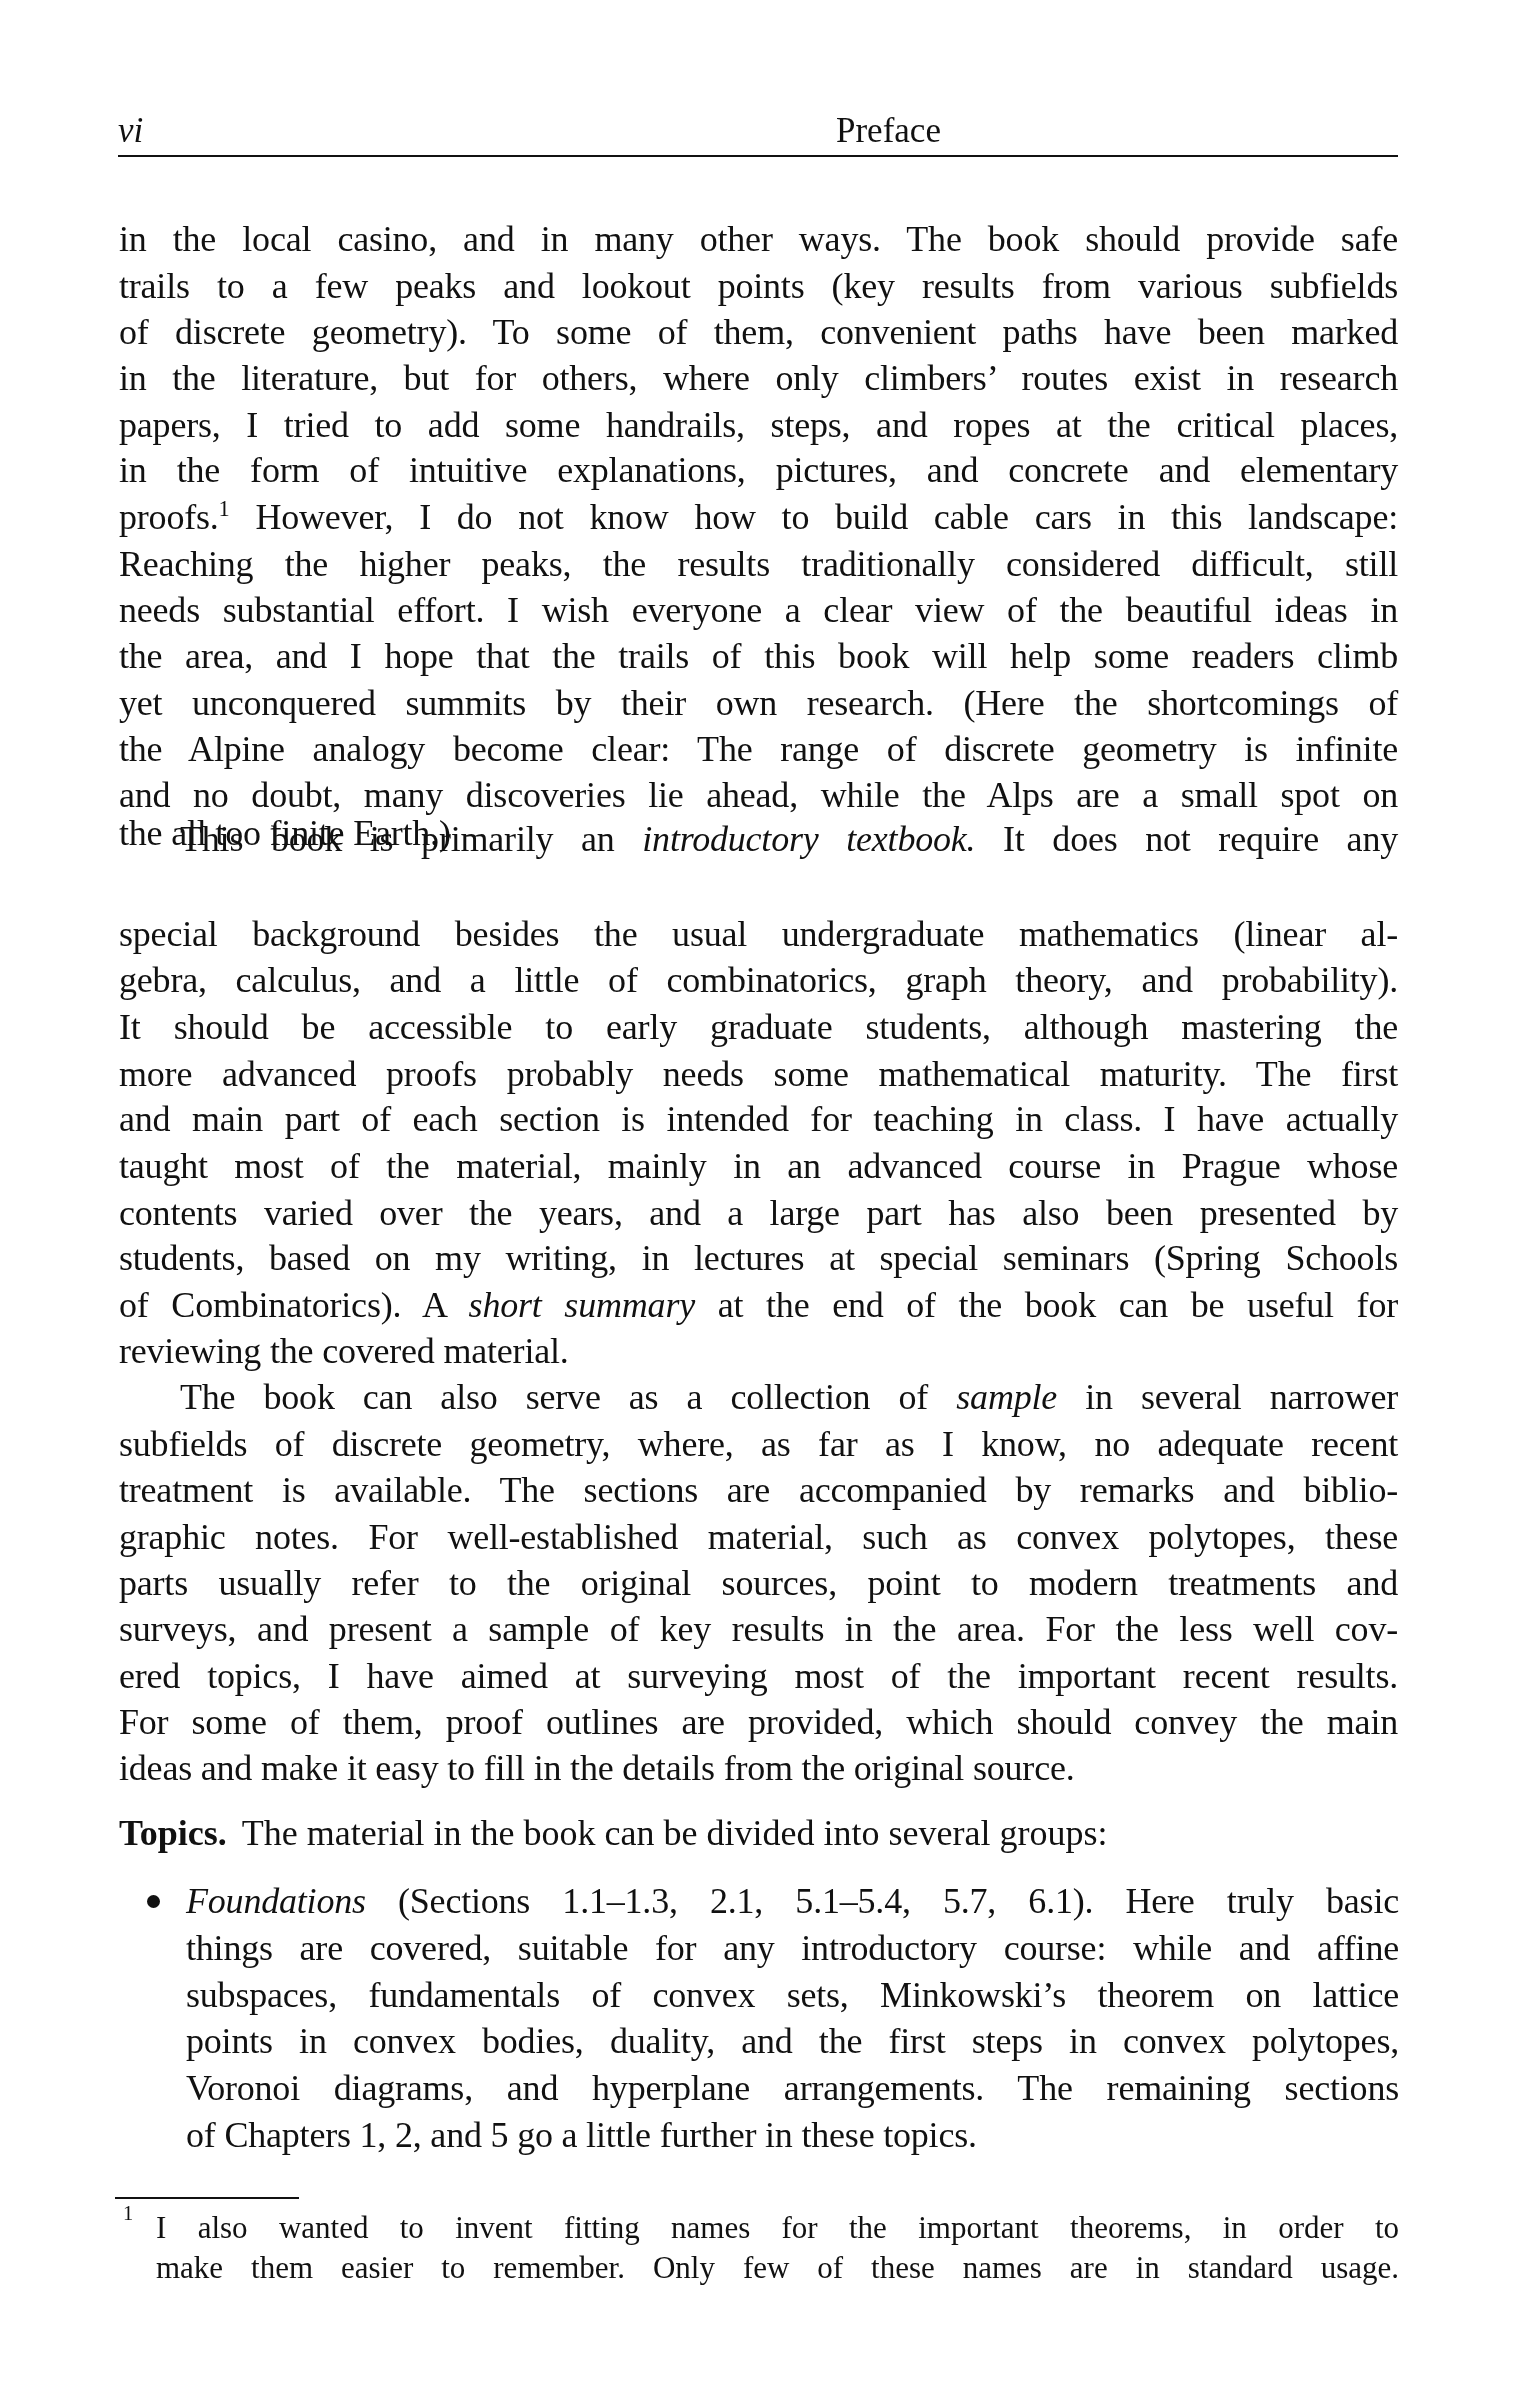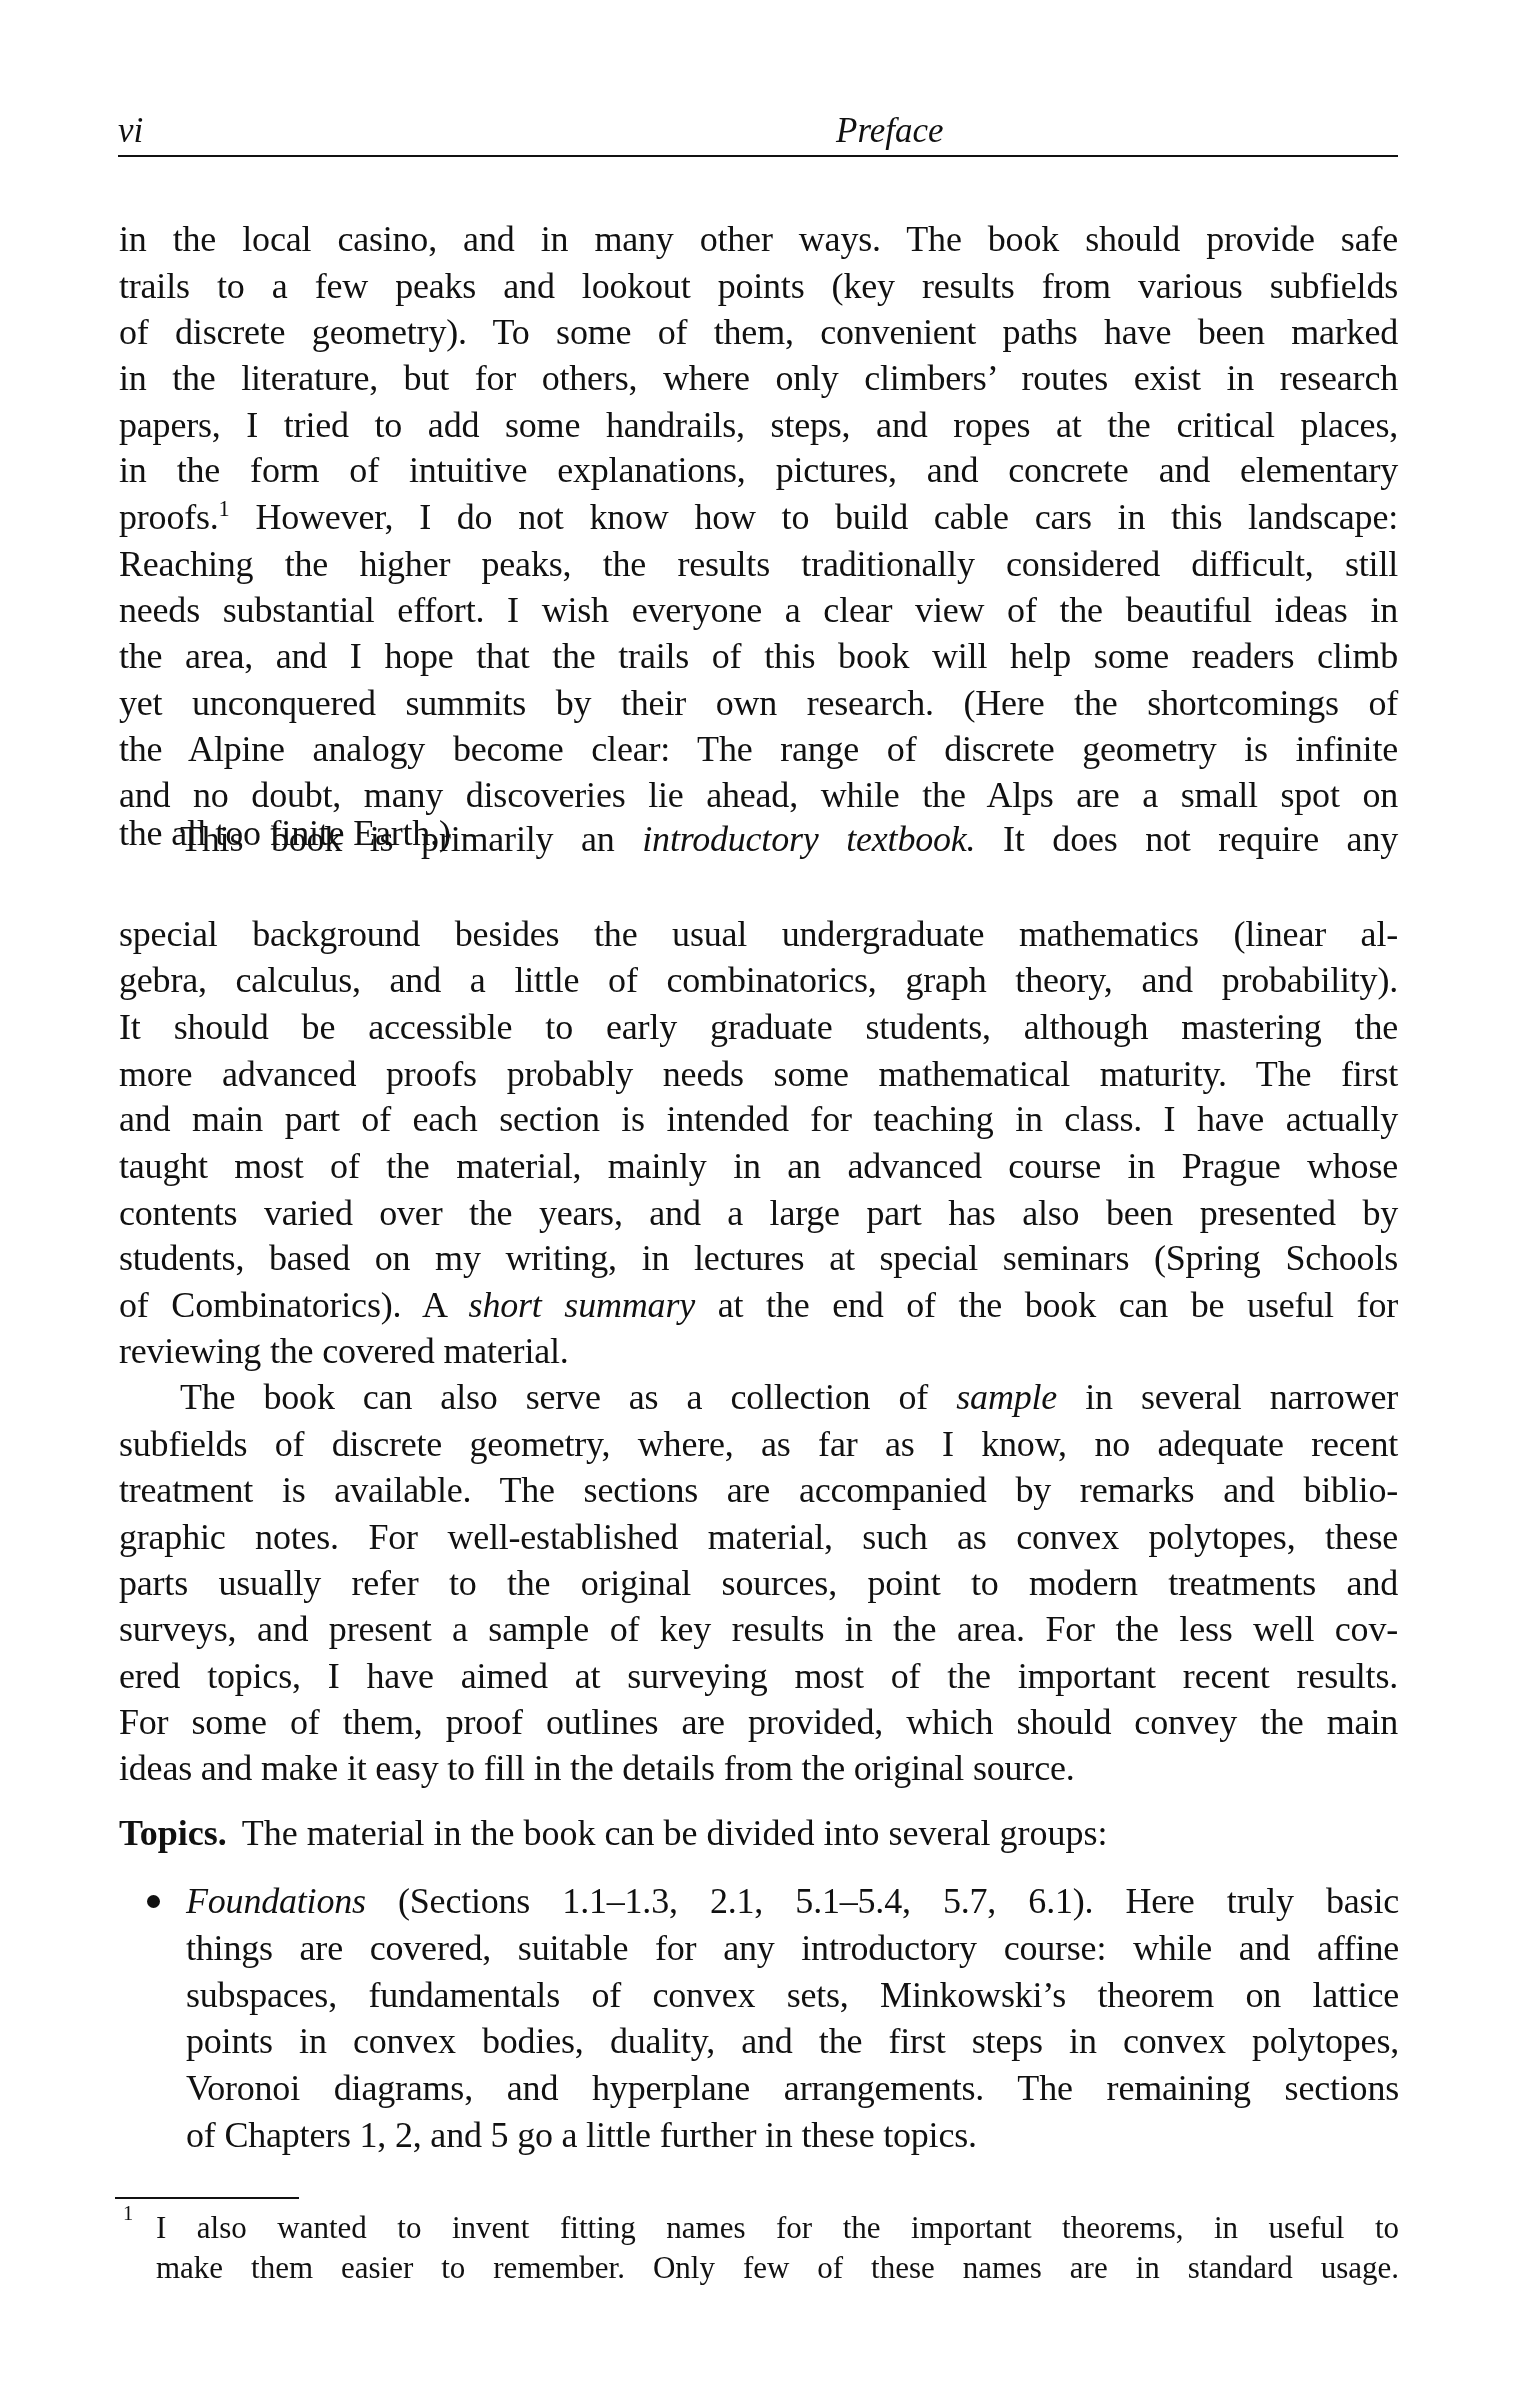--- a/index.html
+++ b/index.html
@@ -1,20 +1,20 @@
 <!DOCTYPE html>
 <html style="font-size:15px"><head>
 <meta charset="utf-8">
 <style>
   html, body { margin: 0; padding: 0; background: #ffffff; }
   body { width: 1521px; height: 2399px; position: relative; overflow: hidden;
          font-family: "Liberation Serif", "DejaVu Serif", serif; color: #111111; }
   .header { position: absolute; left: 118px; top: 112px; width: 1280px; height: 43px; }
   .header .num { position: absolute; left: 0; bottom: 5.6px; font-size: 35px; line-height: 37px; font-style: italic; }
-  .header .title { position: absolute; left: 718px; bottom: 5.6px; font-size: 35px; line-height: 37px; font-style: italic; }
+  .header .title { position: absolute; left: 718px; bottom: 5.6px; font-size: 35px; line-height: 37px; }
   .header-rule { position: absolute; left: 118px; top: 155px; width: 1280px; height: 1.9px; background: #111; }
   .line { position: absolute; left: 119px; width: 1279px; height: 47px; line-height: 47px;
           font-size: 36px; white-space: nowrap; text-align: justify; text-align-last: justify;
           letter-spacing: -0.2px; }
   .line.last { text-align-last: left; }
   .line.indent { left: 180px; width: 1218px; }
   .line.bullet-line { left: 186px; width: 1213px; }
   .it { font-style: italic; }
   .bold { font-weight: bold; }
   sup { font-size: 22.4px; vertical-align: 13px; line-height: 0; }
@@ -91,16 +91,16 @@
     <div class="line bullet-line" style="top:1972px">subspaces, fundamentals of convex sets, Minkowski’s theorem on lattice</div>
     <div class="line bullet-line" style="top:2018px">points in convex bodies, duality, and the first steps in convex polytopes,</div>
     <div class="line bullet-line" style="top:2065px">Voronoi diagrams, and hyperplane arrangements. The remaining sections</div>
     <div class="line bullet-line last" style="top:2112px">of Chapters 1, 2, and 5 go a little further in these topics.</div>
   </div>
 </div>
 
 <div class="fn-rule"></div>
 <div>
   <span class="fn-mark">1</span>
-  <div class="fn-line" style="top:2208px">I also wanted to invent fitting names for the important theorems, in useful to</div>
+  <div class="fn-line" style="top:2208px">I also wanted to invent fitting names for the important theorems, in order to</div>
   <div class="fn-line last" style="top:2248px">make them easier to remember. Only few of these names are in standard usage.</div>
 </div>
 
 
 </body></html>

